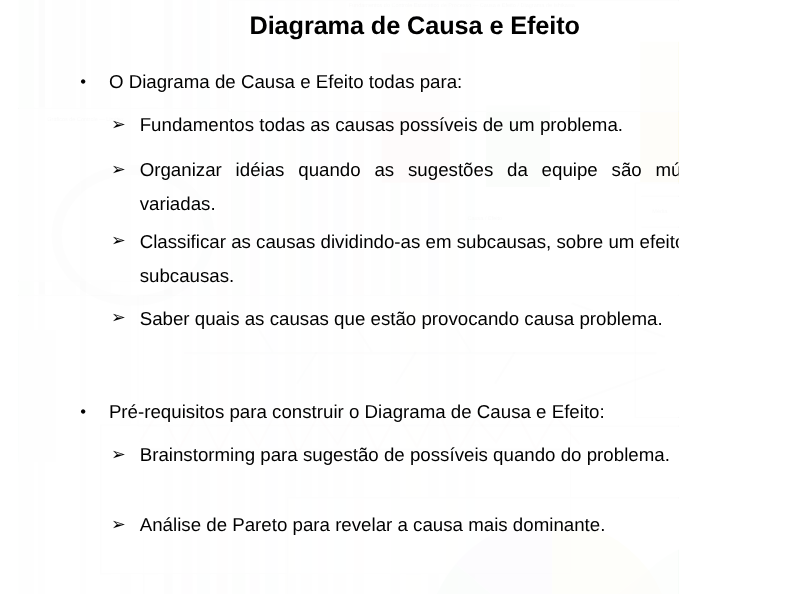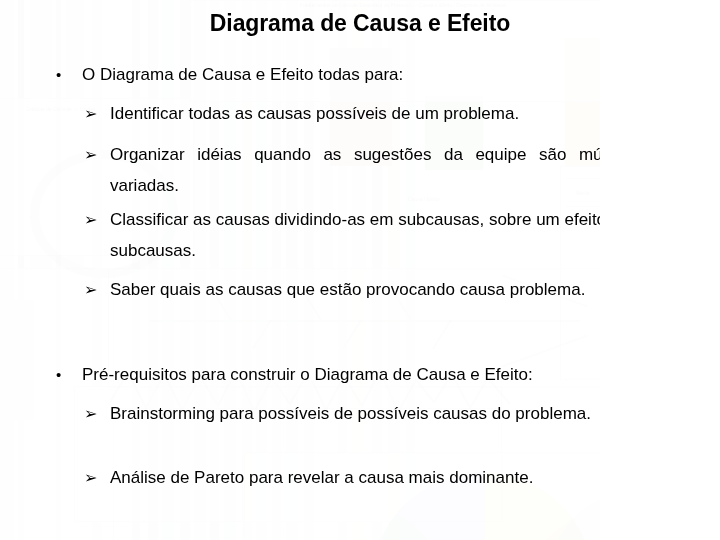--- a/index.html
+++ b/index.html
@@ -8,20 +8,21 @@
     background: #ffffff;
   }
   #slide {
     position: relative;
     width: 600px;
     height: 540px;
     overflow: hidden;
     background: #ffffff;
     font-family: "Liberation Sans", sans-serif;
     color: #000000;
+    margin-left: 17px;
   }
 
   
   #bg {
     position: absolute;
     inset: 0;
     overflow: hidden;
     pointer-events: none;
   }
   .stripe {
@@ -240,21 +241,21 @@
 
     <div id="title">Diagrama de Causa e Efeito</div>
 
     <div class="lvl1" style="top:60px;">
       <span class="bull">•</span>
       <span class="txt">O Diagrama de Causa e Efeito todas para:</span>
     </div>
 
     <div class="lvl2" style="top:98px;">
       <span class="arrow">➢</span>
-      <span class="txt">Identificar todas as causas possíveis de um problema.</span>
+      <span class="txt">Fundamentos todas as causas possíveis de um problema.</span>
     </div>
 
     <div class="lvl2 just" style="top:139px;">
       <span class="arrow">➢</span>
       <span class="txt">Organizar idéias quando as sugestões da equipe são múltiplas e variadas.</span>
     </div>
 
     <div class="lvl2" style="top:204px;">
       <span class="arrow">➢</span>
       <span class="txt">Classificar as causas dividindo-as em subcausas, sobre um efeito ou subcausas.</span>
@@ -265,21 +266,21 @@
       <span class="txt">Saber quais as causas que estão provocando causa problema.</span>
     </div>
 
     <div class="lvl1" style="top:360px;">
       <span class="bull">•</span>
       <span class="txt">Pré-requisitos para construir o Diagrama de Causa e Efeito:</span>
     </div>
 
     <div class="lvl2 just" style="top:398px;">
       <span class="arrow">➢</span>
-      <span class="txt">Brainstorming para possíveis de possíveis causas do problema.</span>
+      <span class="txt">Brainstorming para sugestão de possíveis quando do problema.</span>
     </div>
 
     <div class="lvl2" style="top:462px;">
       <span class="arrow">➢</span>
       <span class="txt">Análise de Pareto para revelar a causa mais dominante.</span>
     </div>
 
   </div>
 </div>
 

